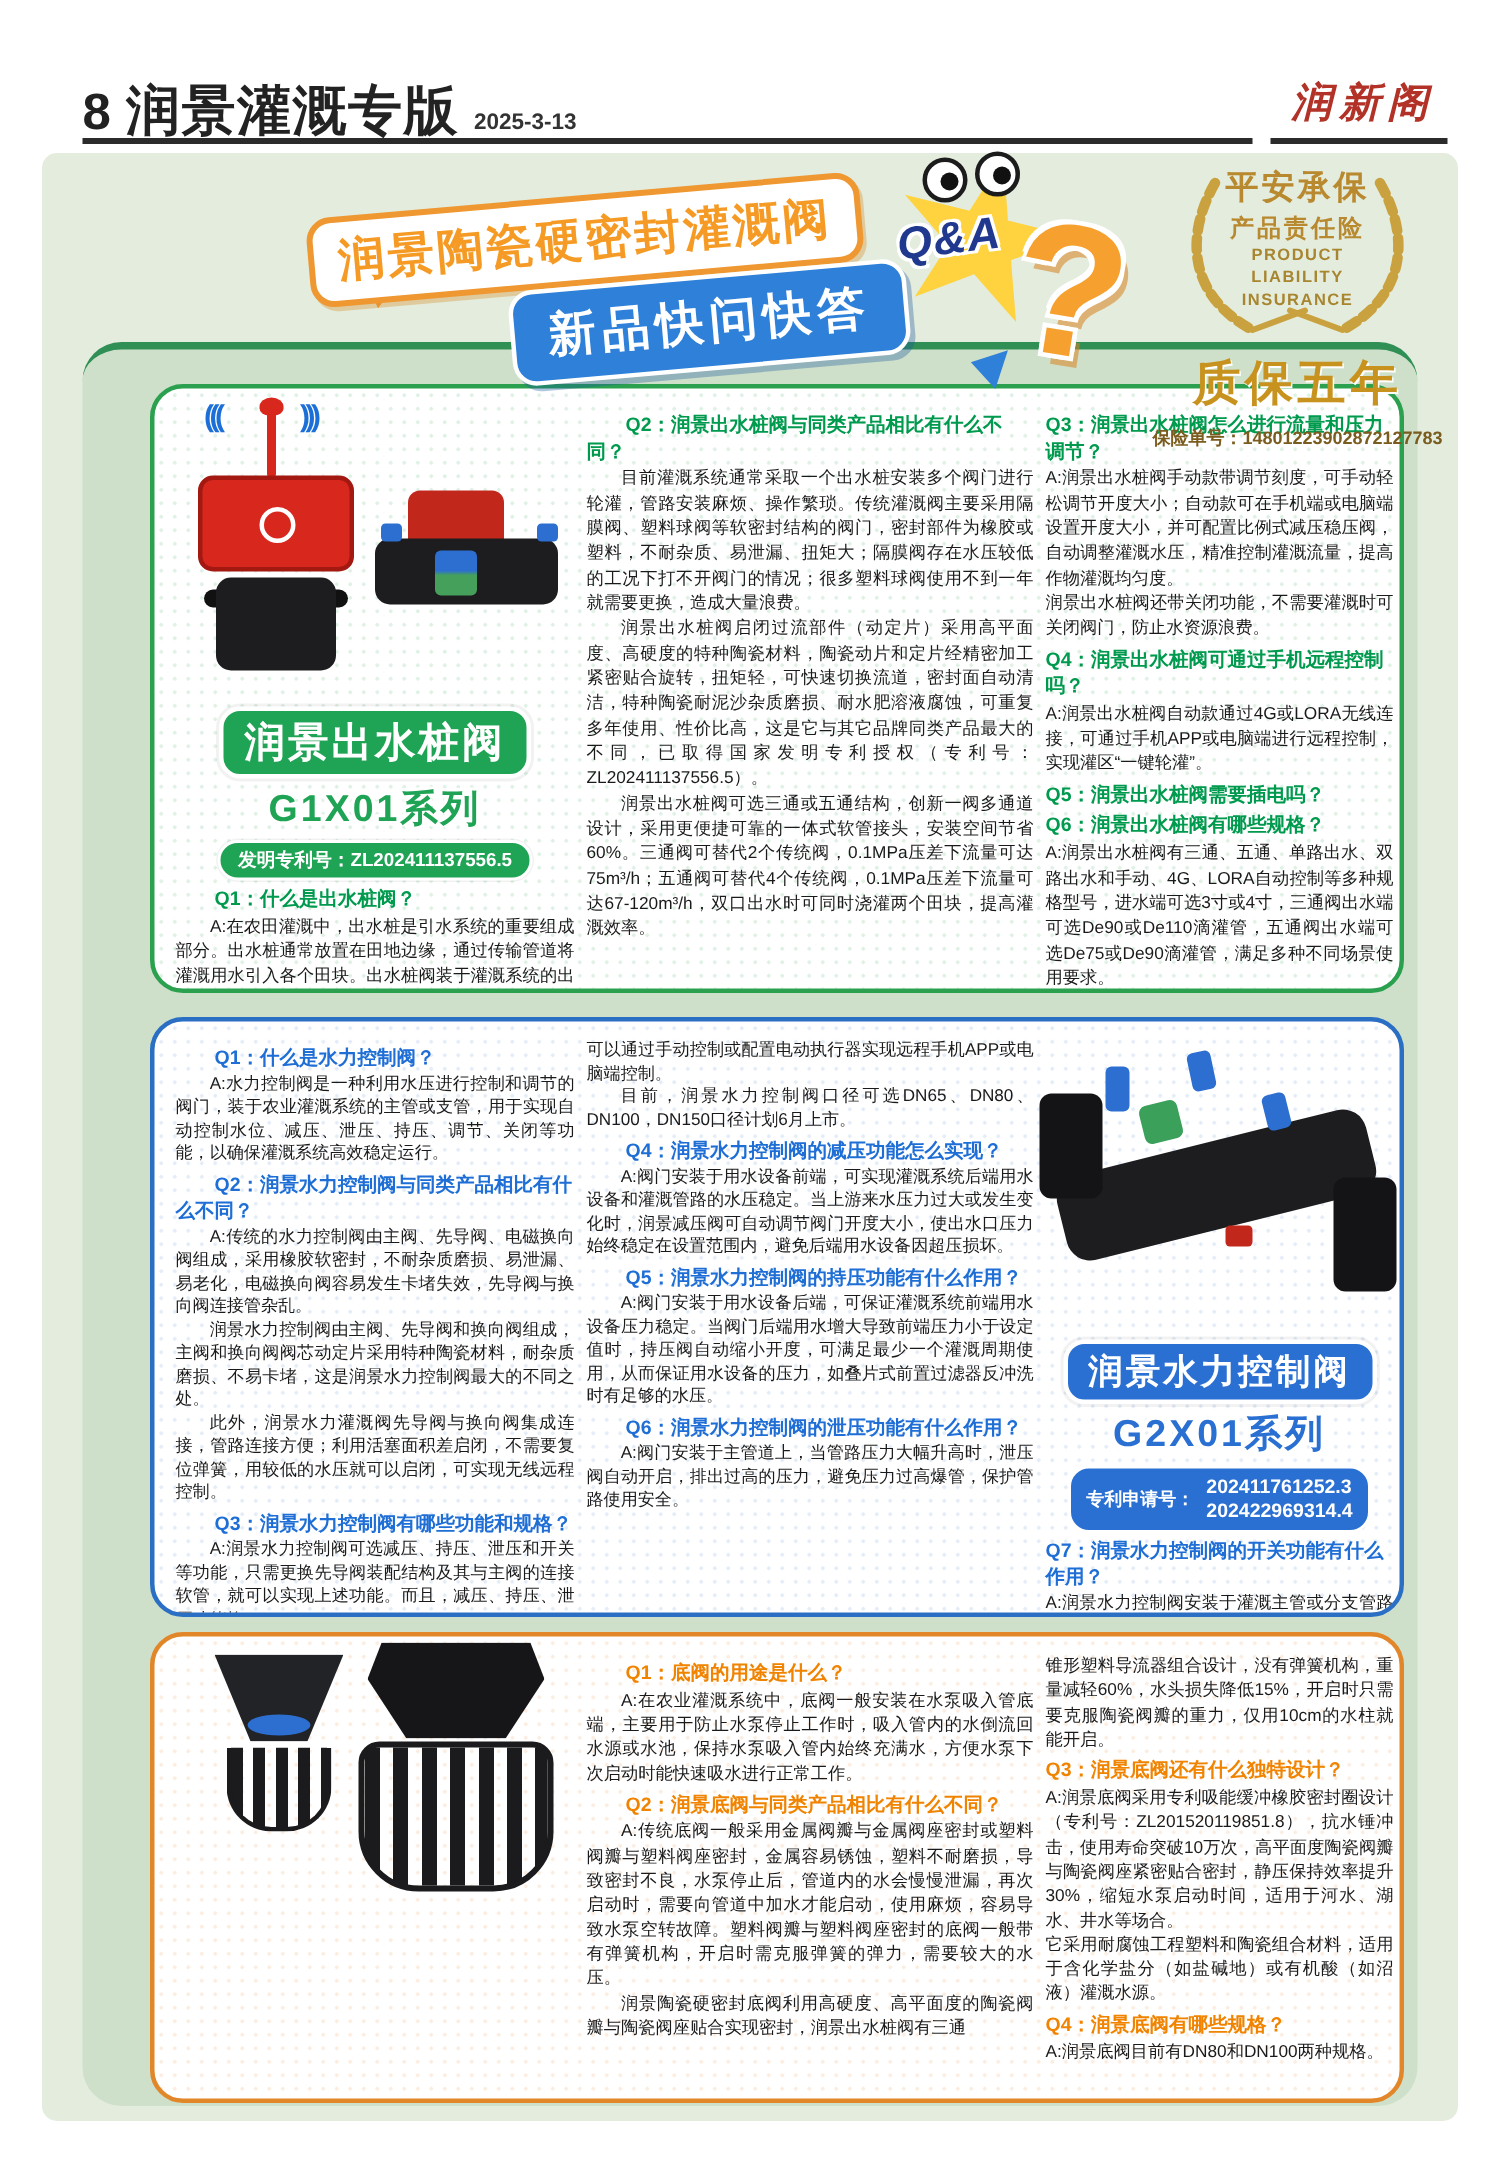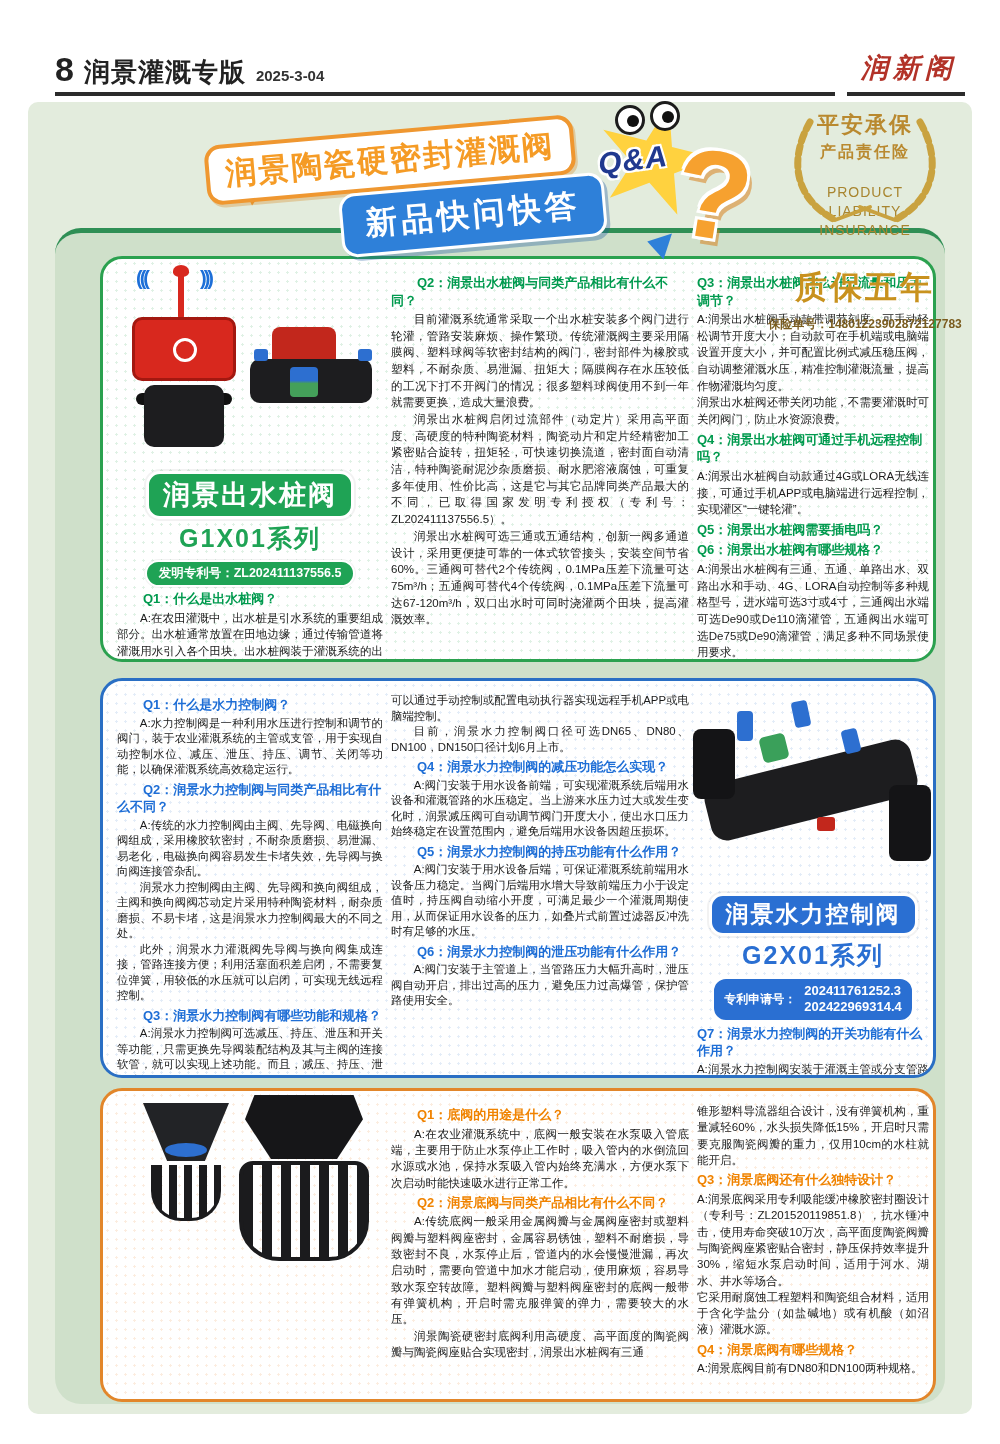--- a/index.html
+++ b/index.html
@@ -4,21 +4,21 @@
 <style>
   * { margin:0; padding:0; box-sizing:border-box; }
   html,body { width:1000px; }
   body { font-family:"Liberation Sans","DejaVu Sans",sans-serif; background:#ffffff; }
   .page { position:relative; width:1000px; height:1444px; overflow:hidden; background:#fff; }
 
   
   .hdr { position:absolute; left:55px; top:50px; width:910px; height:46px; }
   .hdr-left { position:absolute; left:0; top:0; display:flex; align-items:baseline; gap:10px; color:#222; }
   .hdr-num { font-size:34px; font-weight:bold; }
-  .hdr-ed { font-size:26px; font-weight:bold; letter-spacing:1px; }
+  .hdr-ed { font-size:36px; font-weight:bold; letter-spacing:1px; }
   .hdr-date { font-size:15px; font-weight:bold; color:#333; }
   .hdr-rule { position:absolute; left:0; top:42px; width:780px; height:4px; background:#2b2b2b; }
   .masthead { position:absolute; right:8px; top:0px; font-family:"DejaVu Serif","Liberation Serif",serif; font-style:italic; font-weight:bold; font-size:27px; color:#b23228; letter-spacing:5px; }
   .masthead-rule { position:absolute; right:0; top:42px; width:118px; height:4px; background:#2b2b2b; }
 
   
   .green-panel { position:absolute; left:28px; top:102px; width:944px; height:1312px; background:#e3ecdd; border-radius:10px; }
   .inner-panel { position:absolute; left:55px; top:228px; width:890px; height:1176px; background:#cfe0ca; border-radius:26px; border-top:5px solid #2f8f55; }
 
   
@@ -33,21 +33,21 @@
   .eye.e1 { left:525px; top:10px; }
   .eye.e2 { left:560px; top:6px; }
   .qa-text { position:absolute; left:508px; top:48px; font-size:30px; font-weight:900; font-style:italic; color:#20398f; letter-spacing:1px; transform:rotate(-7deg); z-index:7; text-shadow:-2px -2px 0 #fff,2px -2px 0 #fff,-2px 2px 0 #fff,2px 2px 0 #fff; }
   .qmark { position:absolute; left:585px; top:28px; font-size:125px; font-weight:900; color:#f6a12f; transform:rotate(9deg); text-shadow:-3px -3px 0 #fff,3px -3px 0 #fff,-3px 3px 0 #fff,3px 3px 0 #fff,6px 7px 0 rgba(216,130,30,.55); z-index:5; }
 
   
   .badge { position:absolute; left:752px; top:106px; width:226px; height:136px; text-align:center; z-index:7; color:#b9892f; }
   .badge .wreath { position:absolute; left:28px; top:6px; width:170px; height:120px; }
   .b1 { font-size:22px; font-weight:900; letter-spacing:2px; margin-top:4px; }
   .b2 { font-size:16px; font-weight:900; letter-spacing:2px; margin-top:2px; }
-  .ben { font-size:14px; font-weight:normal; letter-spacing:1px; line-height:1.35; margin-top:20px; color:#a8852f; }
+  .ben { font-size:11px; font-weight:bold; letter-spacing:1px; line-height:1.35; margin-top:0; color:#a8852f; }
   .warranty { font-size:32px; font-weight:900; color:#c8921e; letter-spacing:3px; margin-top:26px; text-shadow:1px 1px 0 #fff; }
   .policy { font-size:12px; font-weight:bold; color:#7a5c1e; margin-top:6px; white-space:nowrap; }
 
   
   .card { position:absolute; left:100px; width:836px; border-radius:22px; background-color:#fff; display:flex; gap:8px; padding:12px 14px; overflow:hidden; z-index:4; }
   .card-g { top:256px; height:406px; border:3px solid #2ba14f; background-image:radial-gradient(rgba(42,161,79,.15) 1.1px,transparent 1.2px); background-size:9px 9px; }
   .card-b { top:678px; height:400px; border:3px solid #2a6fc4; background-image:radial-gradient(rgba(42,111,196,.13) 1.1px,transparent 1.2px); background-size:9px 9px; }
   .card-o { top:1088px; height:314px; border:3px solid #e2862a; background-image:radial-gradient(rgba(232,134,43,.15) 1.1px,transparent 1.2px); background-size:9px 9px; }
   .col { position:relative; }
   .c-l { width:266px; flex:none; }
@@ -109,21 +109,21 @@
 </style>
 </head>
 <body>
 
 <div class="page">
 
   <div class="hdr">
     <div class="hdr-left">
       <span class="hdr-num">8</span>
       <span class="hdr-ed">润景灌溉专版</span>
-      <span class="hdr-date">2025-3-04</span>
+      <span class="hdr-date">2025-3-13</span>
     </div>
     <div class="hdr-rule"></div>
     <div class="masthead">润新阁</div>
     <div class="masthead-rule"></div>
   </div>
 
   <div class="green-panel"></div>
   <div class="inner-panel"></div>
 
   <div class="banner">

